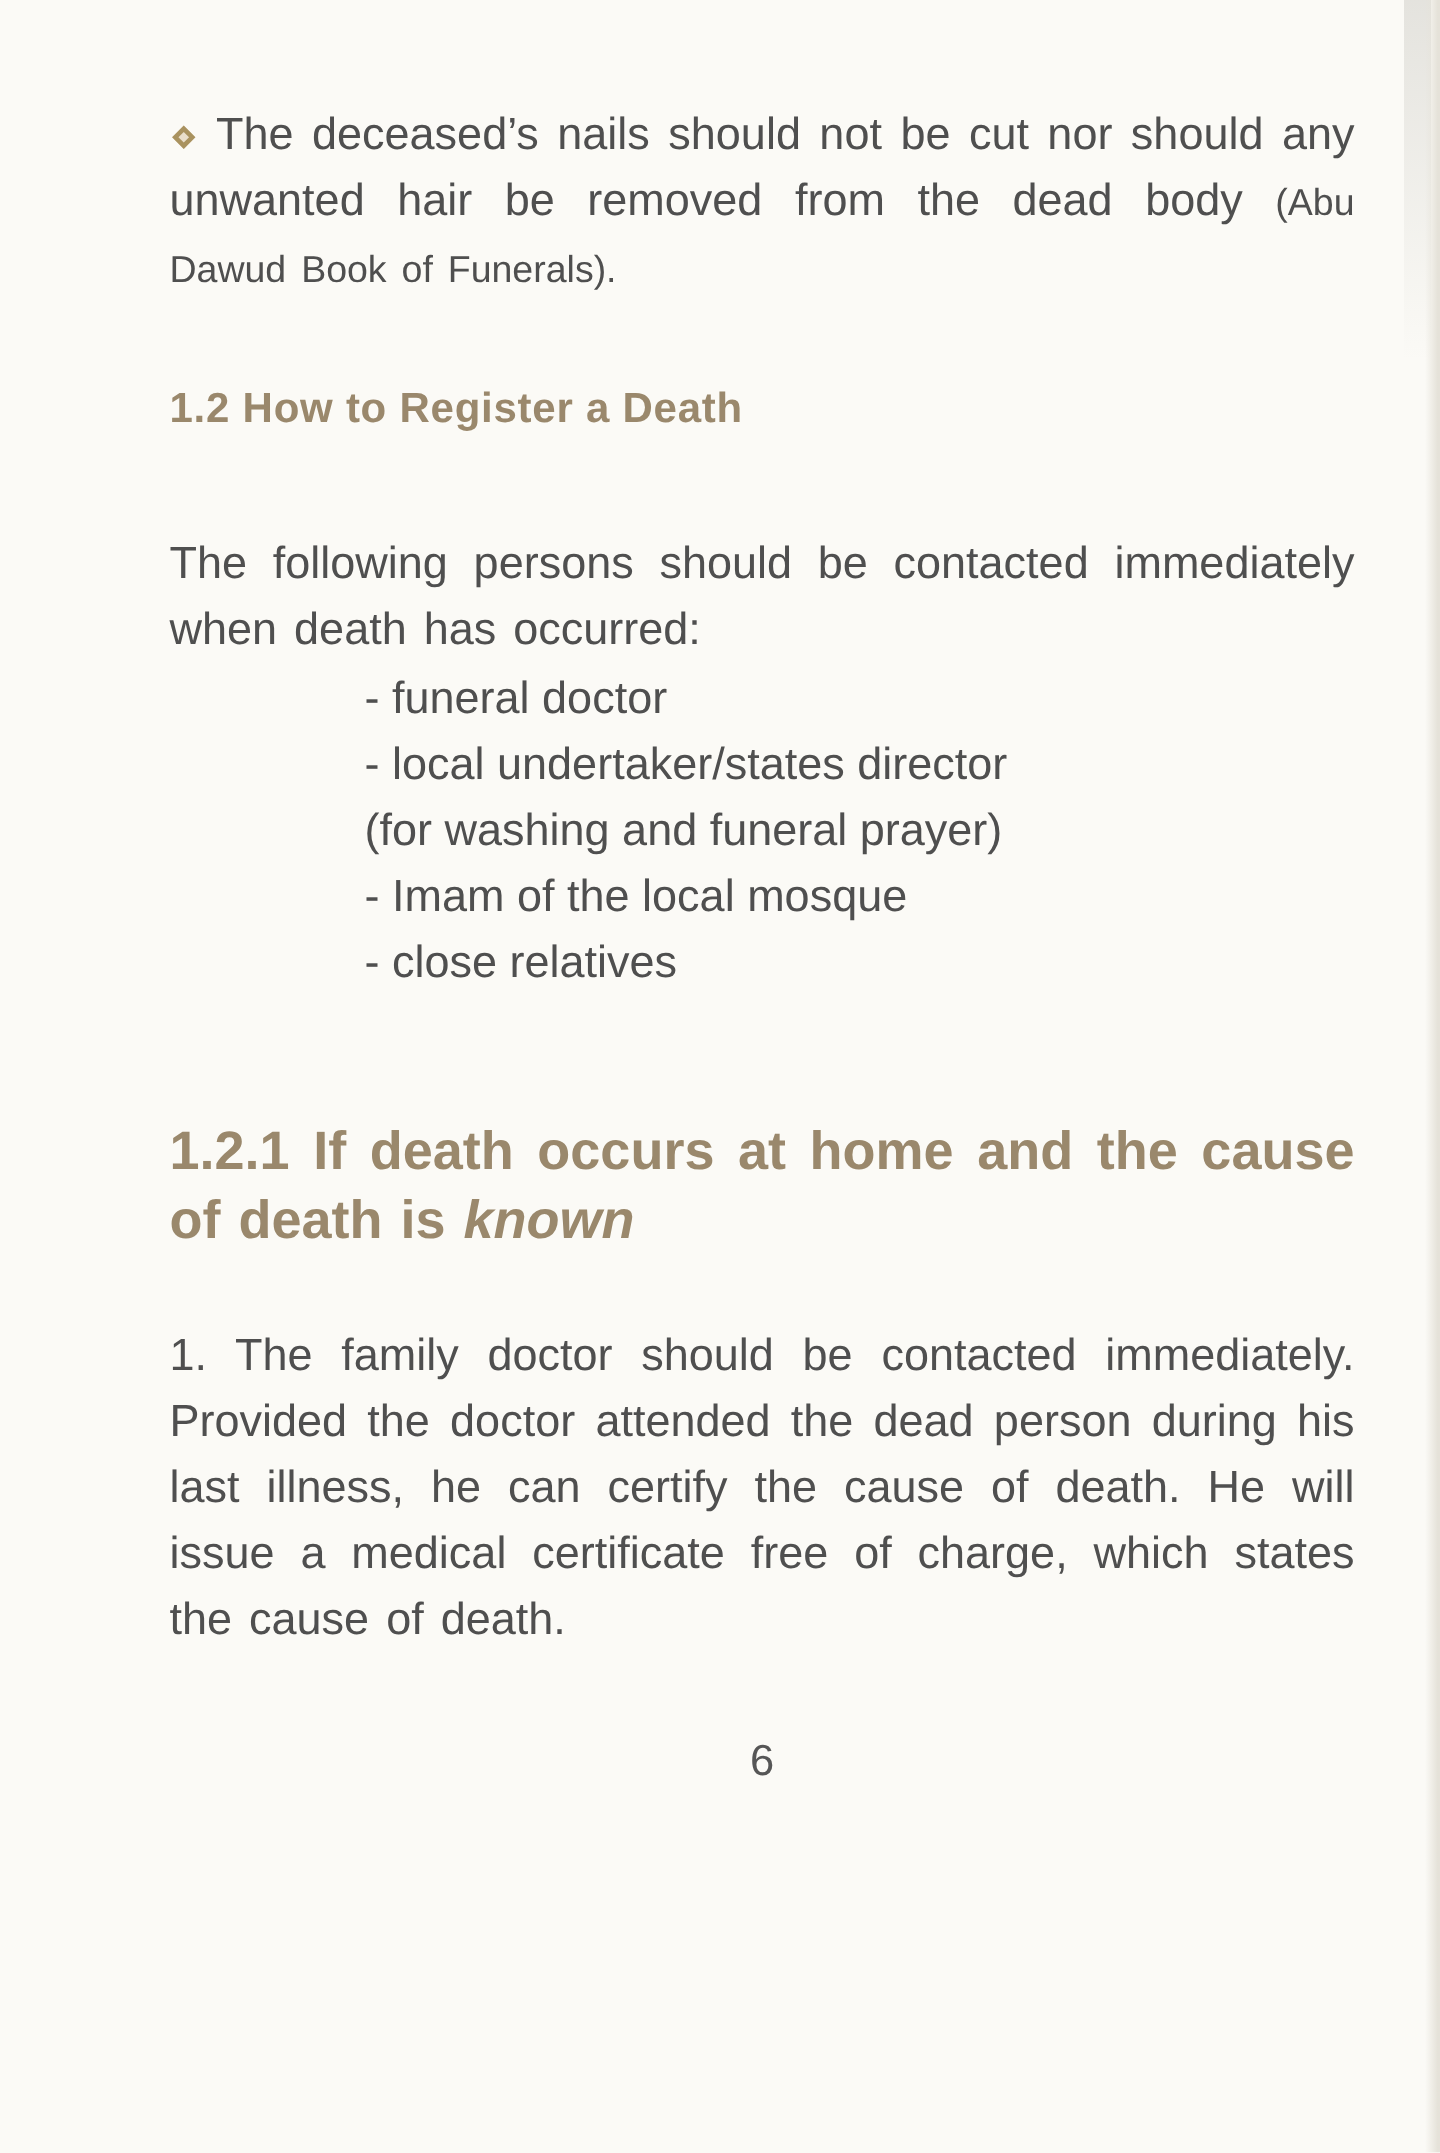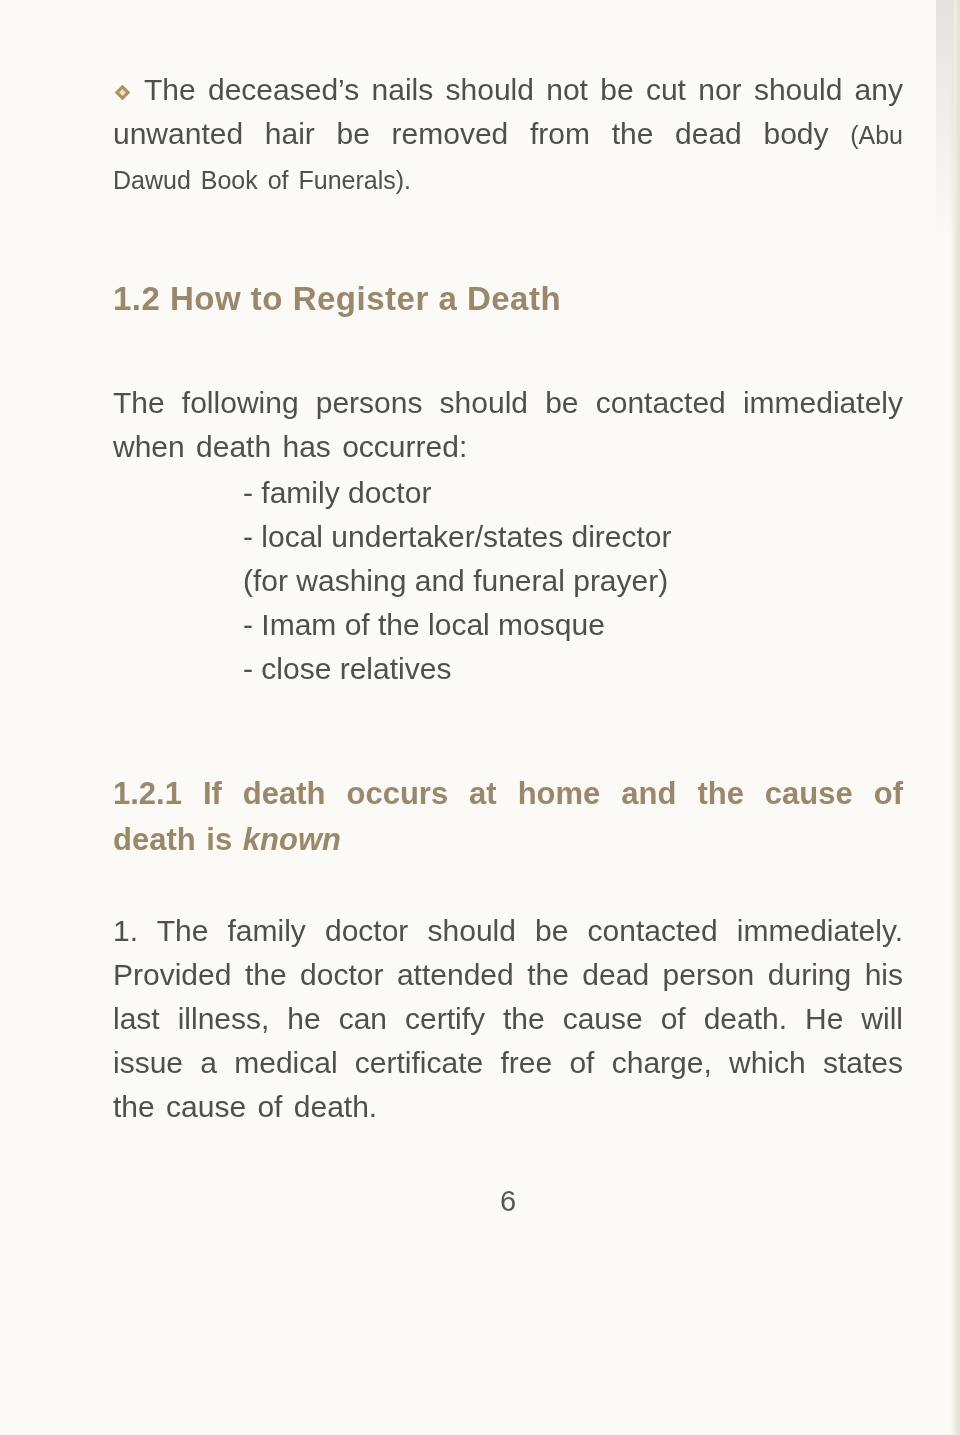--- a/index.html
+++ b/index.html
@@ -43,31 +43,31 @@
   .diamond{
     display:inline-block;
     width:11px; height:11px;
     border:3px solid var(--bullet-ink);
     background:#e9decb;
     transform:rotate(45deg);
     margin:0 16px 2px 4px;
   }
   .citation{ font-size:25px; }
   h1{
-    margin-top:75px;
-    font-size:33px;
+    margin-top:48px;
+    font-size:28px;
     font-weight:700;
     color:var(--heading-ink);
     letter-spacing:0.5px;
   }
   .intro-para{ margin-top:60px; }
   .contact-list{ margin-top:2px; padding-left:130px; }
   h2{
     margin-top:80px;
-    font-size:31px;
+    font-size:36px;
     line-height:46px;
     font-weight:700;
     color:var(--heading-ink);
     text-align:justify;
     word-spacing:2px;
   }
   h2 .emph{ font-style:italic; }
   .numbered-para-1{ margin-top:46px; }
   .numbered-para-2{ margin-top:44px; }
   .page-number{
@@ -82,21 +82,21 @@
 
 <div class="scan-page">
 
   <p class="bullet-para justified"><span class="diamond"></span><span>The deceased’s nails should not be cut nor should any unwanted hair be removed from the dead body </span><span class="citation">(Abu Dawud Book of Funerals).</span></p>
 
   <h1>1.2 How to Register a Death</h1>
 
   <p class="intro-para justified">The following persons should be contacted immediately when death has occurred:</p>
 
   <div class="contact-list">
-    <div class="list-line">- family doctor</div>
+    <div class="list-line">- funeral doctor</div>
     <div class="list-line">- local undertaker/states director</div>
     <div class="list-line">(for washing and funeral prayer)</div>
     <div class="list-line">- Imam of the local mosque</div>
     <div class="list-line">- close relatives</div>
   </div>
 
   <h2><span>1.2.1 If death occurs at home and the cause of death is </span><span class="emph">known</span></h2>
 
   <p class="numbered-para-1 justified">1. The family doctor should be contacted immediately. Provided the doctor attended the dead person during his last illness, he can certify the cause of death. He will issue a medical certificate free of charge, which states the cause of death.</p>
 

